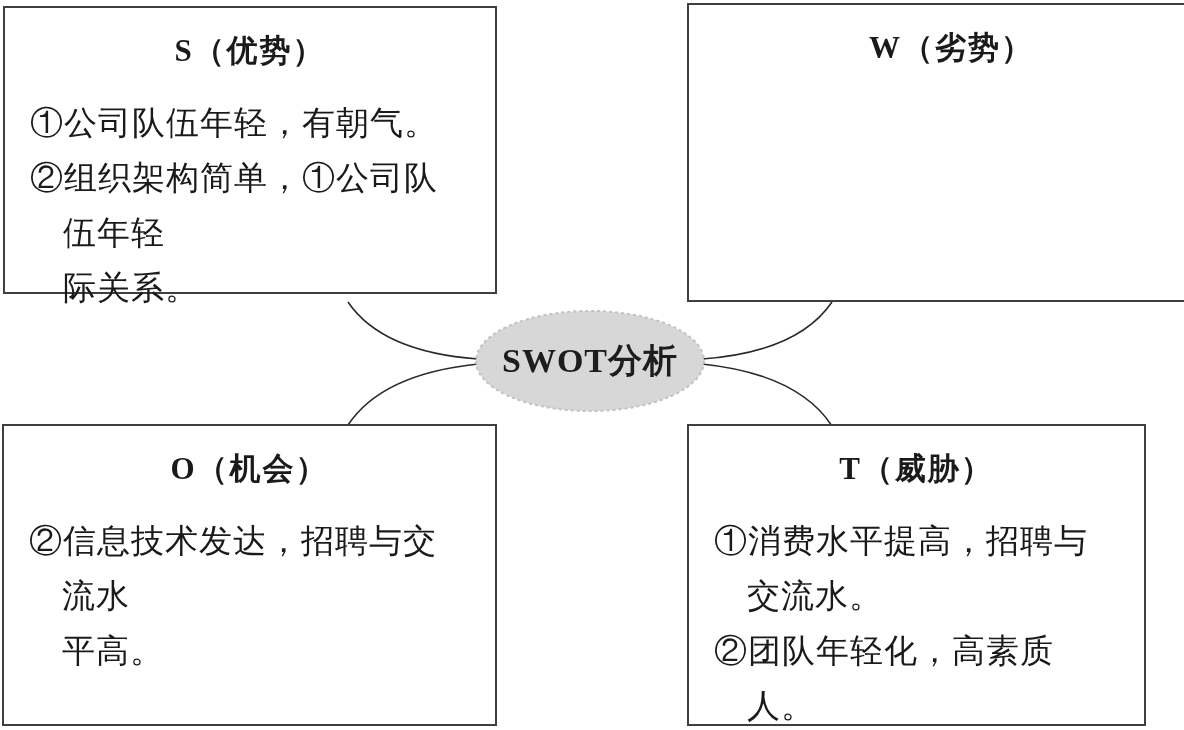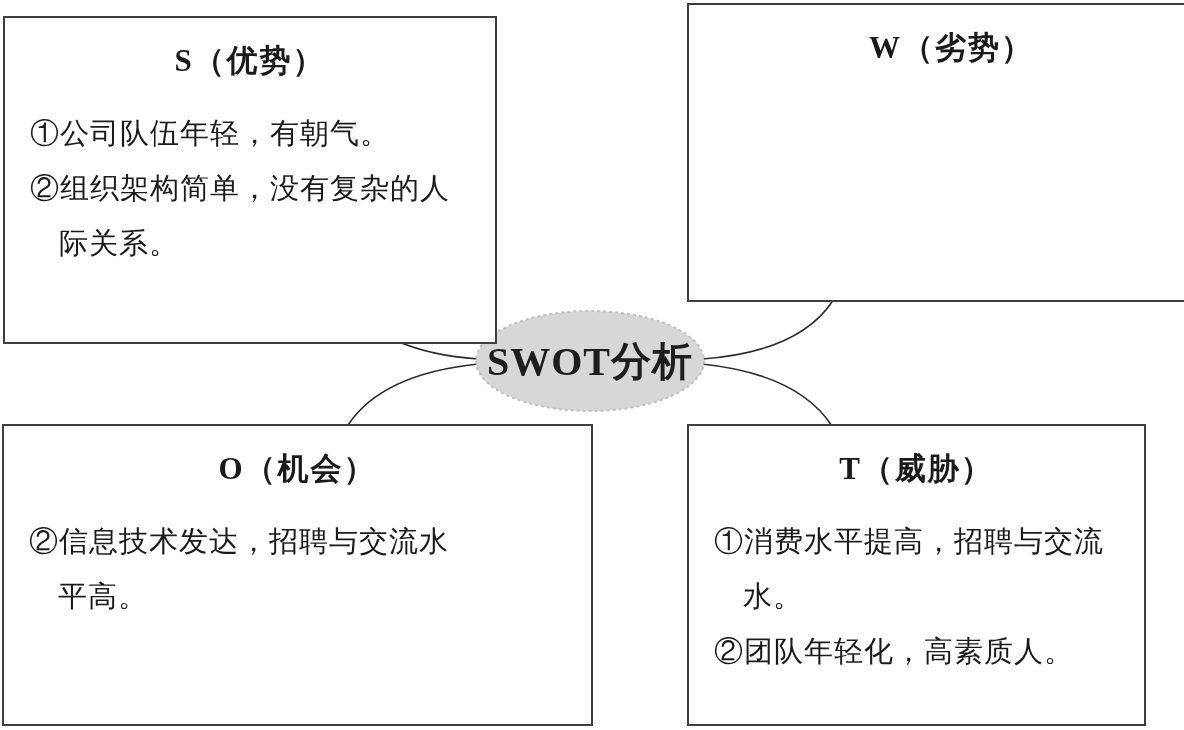--- a/index.html
+++ b/index.html
@@ -23,54 +23,54 @@
     width: 1184px;
     height: 730px;
   }
   .quadrant-box {
     position: absolute;
     background: #ffffff;
     border: 2px solid #3f3f3f;
     box-sizing: border-box;
     padding: 12px 25px 0 25px;
   }
-  .box-s { left: 3px;   top: 16px;   width: 494px; height: 328px; }
+  .box-s { left: 3px;   top: 6px;   width: 494px; height: 288px; }
   .box-w { left: 687px; top: 3px;   width: 529px; height: 299px; }
-  .box-o { left: 2px;   top: 424px; width: 591px; height: 302px; }
+  .box-o { left: 2px;   top: 424px; width: 495px; height: 302px; }
   .box-t { left: 687px; top: 424px; width: 459px; height: 302px; }
   .quadrant-title {
     text-align: center;
     font-weight: bold;
     font-size: 31px;
     line-height: 46px;
     letter-spacing: 2px;
     margin: 8px 0 0 0;
   }
   .quadrant-items {
     margin-top: 22px;
   }
   .quadrant-item {
-    font-size: 29px;
+    font-size: 33px;
     line-height: 55px;
     padding-left: 1em;
     text-indent: -1em;
     white-space: pre-line;
     letter-spacing: 1px;
   }
   .center-label {
     position: absolute;
     left: 476px;
     top: 313px;
     width: 228px;
     height: 96px;
     display: flex;
     align-items: center;
     justify-content: center;
     font-weight: bold;
-    font-size: 40px;
+    font-size: 34px;
     letter-spacing: 1px;
     color: #1d1d1d;
   }
 </style>
 </head>
 <body>
 
 <div class="canvas">
 
   <svg class="connector-layer" viewBox="0 0 1184 730" xmlns="http://www.w3.org/2000/svg" aria-hidden="true">
@@ -78,21 +78,21 @@
     <path d="M 348 425 Q 382 374 478 364" fill="none" stroke="#2a2a2a" stroke-width="1.6"></path>
     <path d="M 832 302 Q 798 352 702 359" fill="none" stroke="#2a2a2a" stroke-width="1.6"></path>
     <path d="M 832 426 Q 798 374 702 364" fill="none" stroke="#2a2a2a" stroke-width="1.6"></path>
     <ellipse cx="590" cy="361" rx="114" ry="50" fill="#d7d7d7" stroke="#c2c2c2" stroke-width="2" stroke-dasharray="3 3"></ellipse>
   </svg>
 
   <div class="quadrant-box box-s">
     <div class="quadrant-title">S（优势）</div>
     <div class="quadrant-items">
       <div class="quadrant-item">①公司队伍年轻，有朝气。</div>
-      <div class="quadrant-item">②组织架构简单，没有复杂的人
+      <div class="quadrant-item">②组织架构简单，①公司队伍年轻
 际关系。</div>
     </div>
   </div>
 
   <div class="quadrant-box box-w">
     <div class="quadrant-title">W（劣势）</div>
   </div>
 
   <div class="quadrant-box box-o">
     <div class="quadrant-title">O（机会）</div>

